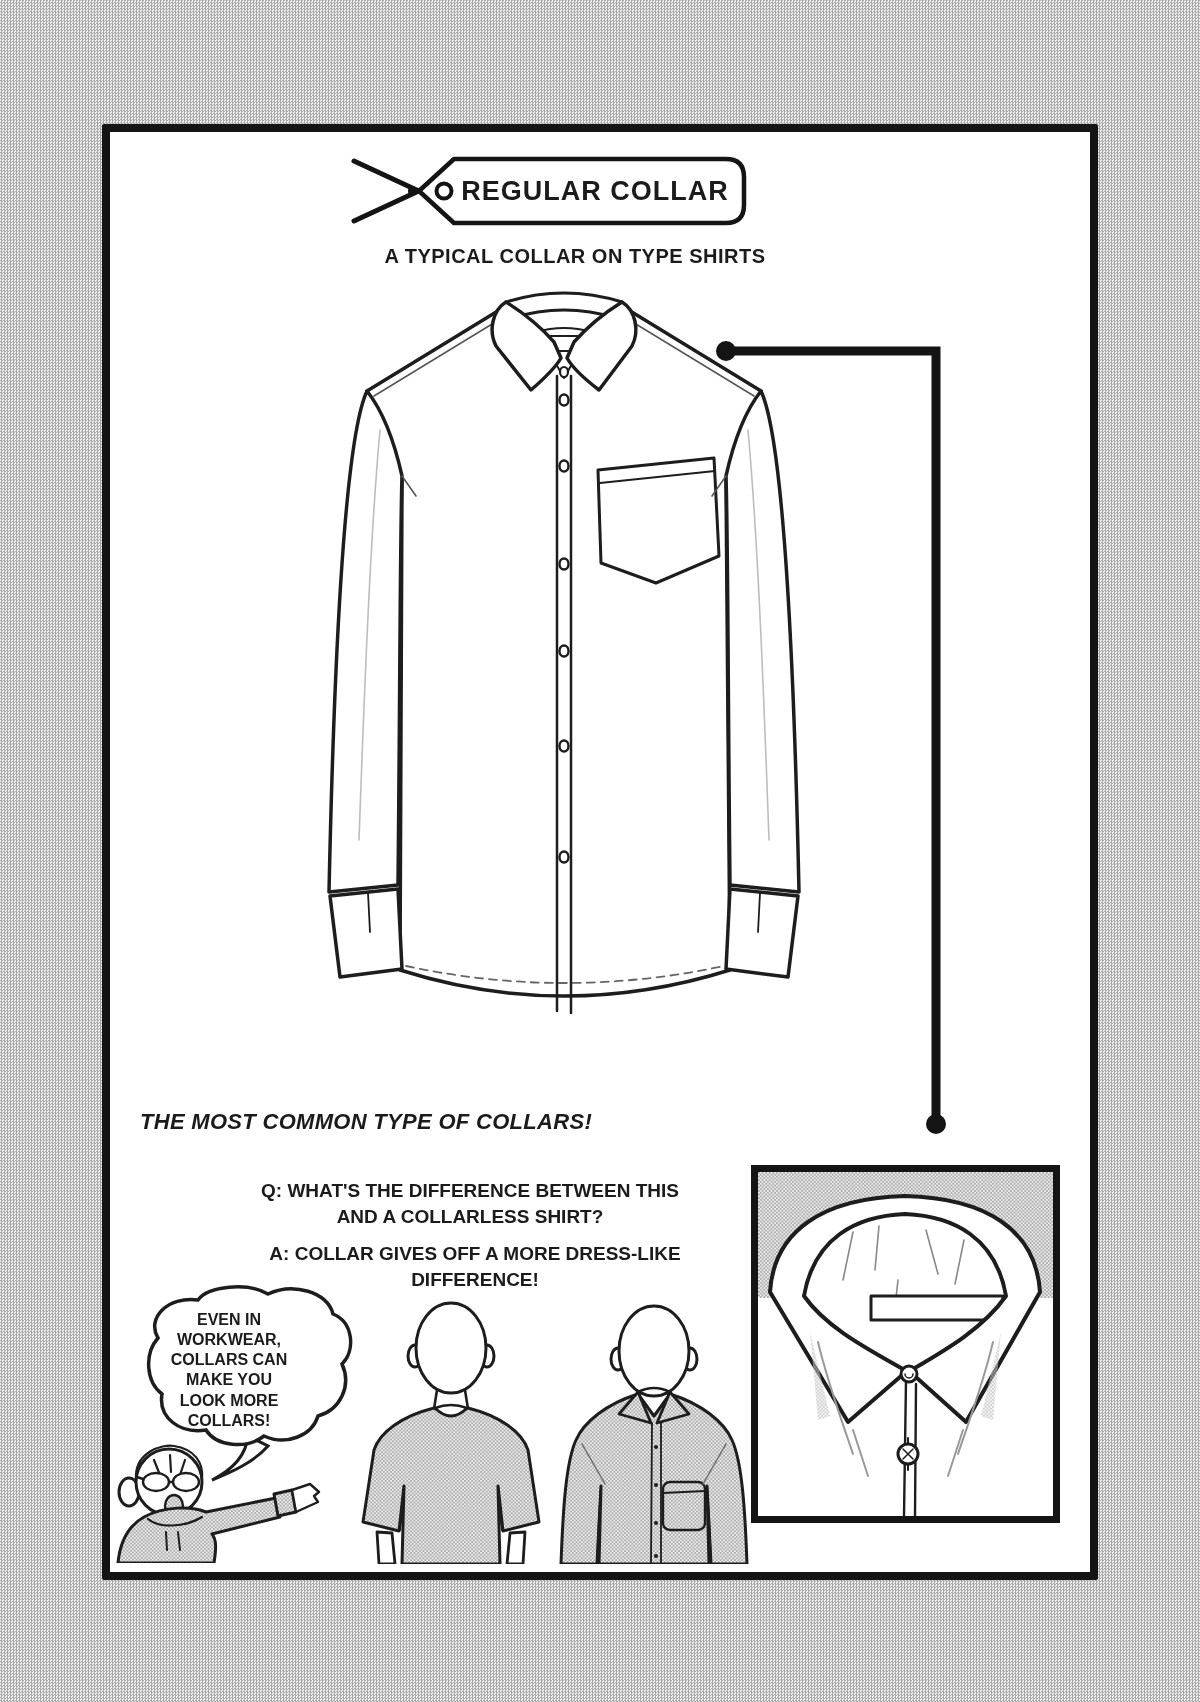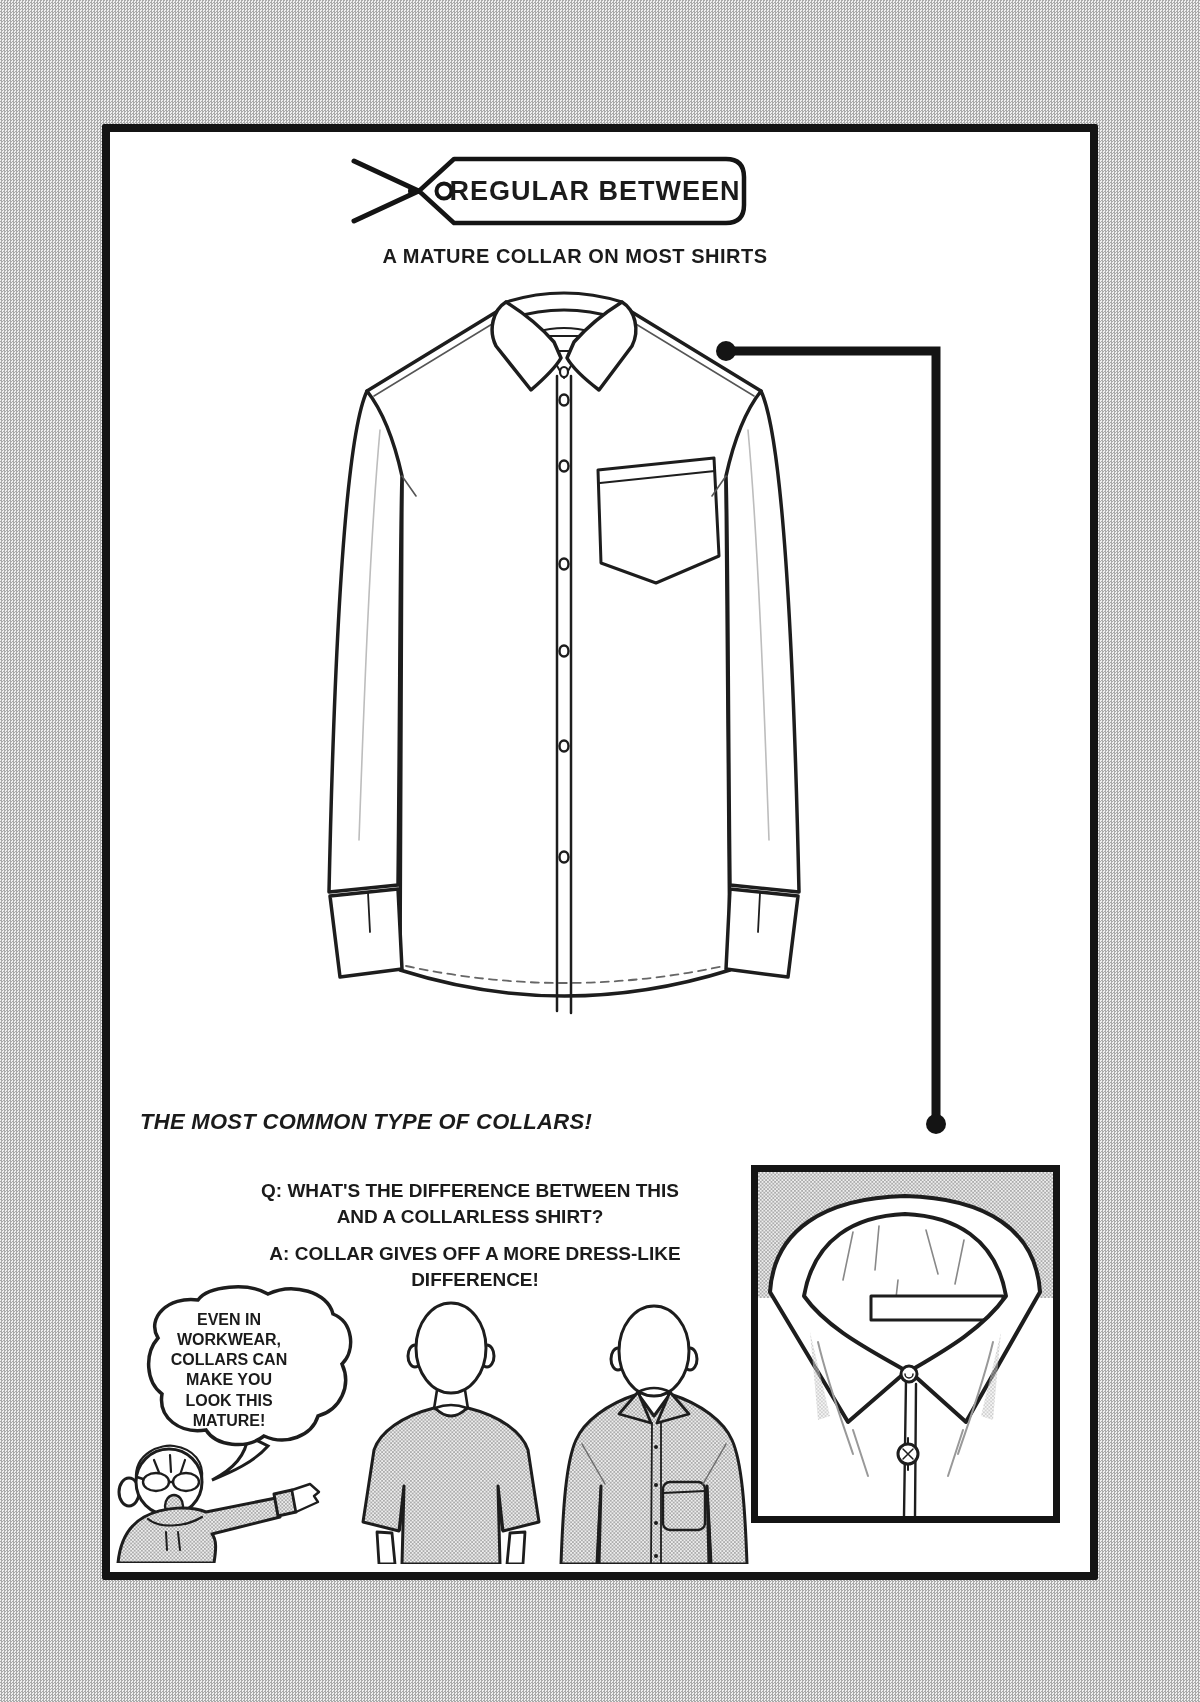--- a/index.html
+++ b/index.html
@@ -64,23 +64,23 @@
 
   <svg class="abs" style="left:238px;top:15px" width="410" height="90" viewBox="0 0 410 90">
     <g stroke="#141414" stroke-width="5" stroke-linecap="round">
       <line x1="6" y1="14" x2="88" y2="52"></line>
       <line x1="6" y1="74" x2="88" y2="36"></line>
       <circle cx="64" cy="44" r="4" fill="#141414" stroke="none"></circle>
     </g>
     <path d="M 71,44 L 106,12 H 378 Q 396,12 396,30 V 58 Q 396,76 378,76 H 106 Z" fill="#fff" stroke="#141414" stroke-width="4.5" stroke-linejoin="round"></path>
     <circle cx="96" cy="44" r="7.5" fill="#fff" stroke="#141414" stroke-width="4"></circle>
   </svg>
-  <div class="abs tag-label">REGULAR BETWEEN</div>
-
-  <div class="abs subtitle">A MATURE COLLAR ON MOST SHIRTS</div>
+  <div class="abs tag-label">REGULAR COLLAR</div>
+
+  <div class="abs subtitle">A TYPICAL COLLAR ON TYPE SHIRTS</div>
 
   <svg class="abs" style="left:200px;top:148px" width="520" height="760" viewBox="0 0 520 760" stroke-linejoin="round" stroke-linecap="round">
 
     <path d="M 196,26 Q 254,10 312,26 L 451,111 L 416,200 L 420,690 Q 254,742 90,690 L 92,200 L 57,111 Z" fill="#fff" stroke="#1d1d1d" stroke-width="3.5"></path>
     <path d="M 96,686 Q 254,720 414,686" fill="none" stroke="#666" stroke-width="1.8" stroke-dasharray="8 6"></path>
 
     <path d="M 192,38 L 64,116 M 316,38 L 444,116" fill="none" stroke="#555" stroke-width="1.5"></path>
 
     <g stroke="#1d1d1d" stroke-width="2.5">
       <line x1="247" y1="96" x2="247" y2="731"></line>
@@ -145,21 +145,21 @@
     <path d="M 34,97 C 45,106 70,106 88,95" fill="none" stroke="#1d1d1d" stroke-width="2.2"></path>
     <path d="M 52,110 L 53,128 M 64,110 L 66,128" stroke="#1d1d1d" stroke-width="2"></path>
     <path d="M 160,72 L 178,68 L 182,90 L 164,94 Z" fill="url(#ht)" stroke="#1d1d1d" stroke-width="3"></path>
     <path d="M 178,68 L 196,62 L 205,70 L 200,74 L 204,80 L 182,90 Z" fill="#fff" stroke="#1d1d1d" stroke-width="2.4"></path>
   </svg>
 
   <svg class="abs" style="left:18px;top:1146px" width="230" height="212" viewBox="0 0 230 212">
     <path d="M 120,158 C 118,178 104,192 84,202 C 104,194 126,184 140,168 Z" fill="#fff" stroke="#1d1d1d" stroke-width="3"></path>
     <path d="M 30,60 C 18,40 40,18 70,22 C 80,8 120,4 140,16 C 165,4 200,14 205,36 C 225,44 228,72 214,86 C 224,108 212,132 190,138 C 184,158 158,168 136,158 C 118,172 88,168 78,152 C 52,156 30,140 34,116 C 18,104 16,76 30,60 Z" fill="#fff" stroke="#1d1d1d" stroke-width="3.5"></path>
   </svg>
-  <div class="abs bubble-text">EVEN IN WORKWEAR, COLLARS CAN MAKE YOU LOOK THIS MATURE!</div>
+  <div class="abs bubble-text">EVEN IN WORKWEAR, COLLARS CAN MAKE YOU LOOK MORE COLLARS!</div>
 
   <svg class="abs" style="left:210px;top:1150px" width="430" height="282" viewBox="0 0 430 282" stroke-linejoin="round" stroke-linecap="round">
 
     <g>
       <ellipse cx="95" cy="74" rx="7" ry="11" fill="#fff" stroke="#1d1d1d" stroke-width="3"></ellipse>
       <ellipse cx="167" cy="74" rx="7" ry="11" fill="#fff" stroke="#1d1d1d" stroke-width="3"></ellipse>
       <ellipse cx="131" cy="66" rx="35" ry="45" fill="#fff" stroke="#1d1d1d" stroke-width="3"></ellipse>
       <path d="M 117,108 L 114,127 M 145,108 L 148,127" stroke="#1d1d1d" stroke-width="2.6"></path>
       <path d="M 114,126 C 82,134 60,150 54,168 L 43,240 L 79,249 L 84,204 L 82,282 L 180,282 L 178,204 L 183,249 L 219,240 L 208,168 C 202,150 180,134 148,126 Q 131,136 114,126 Z" fill="url(#ht)" stroke="#1d1d1d" stroke-width="3"></path>
       <path d="M 115,126 Q 131,120 147,126 Q 131,142 115,126 Z" fill="#fff" stroke="#1d1d1d" stroke-width="2.6"></path>

